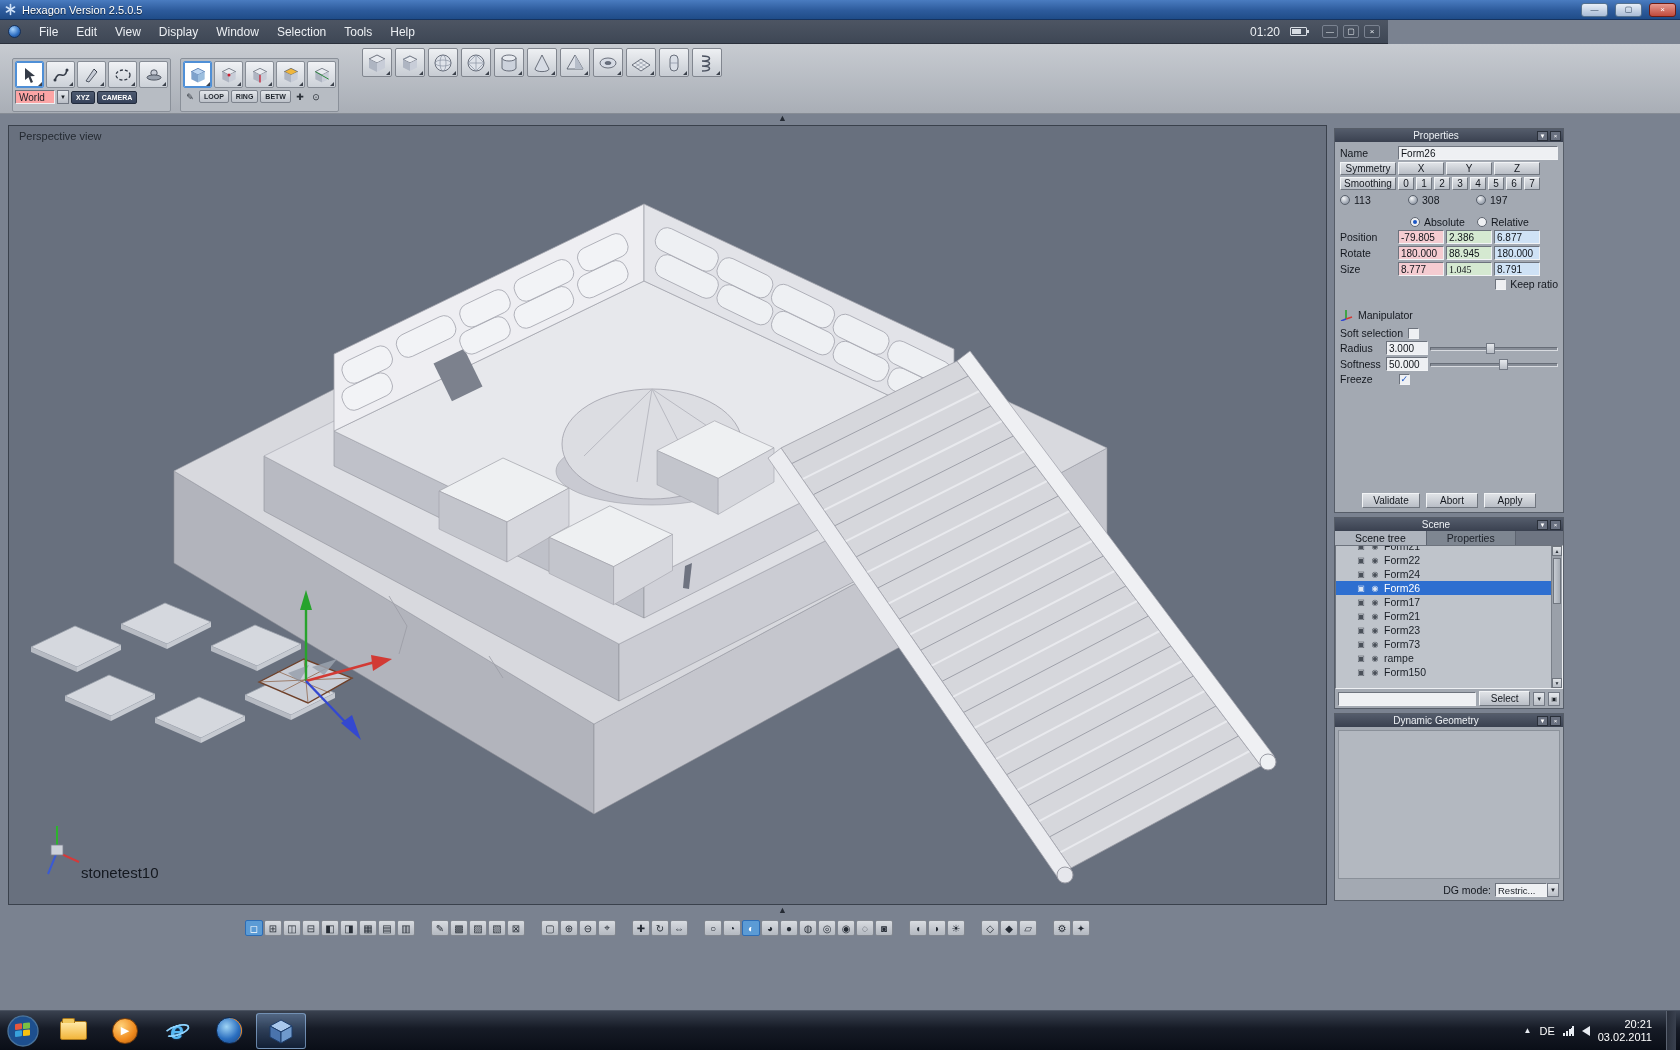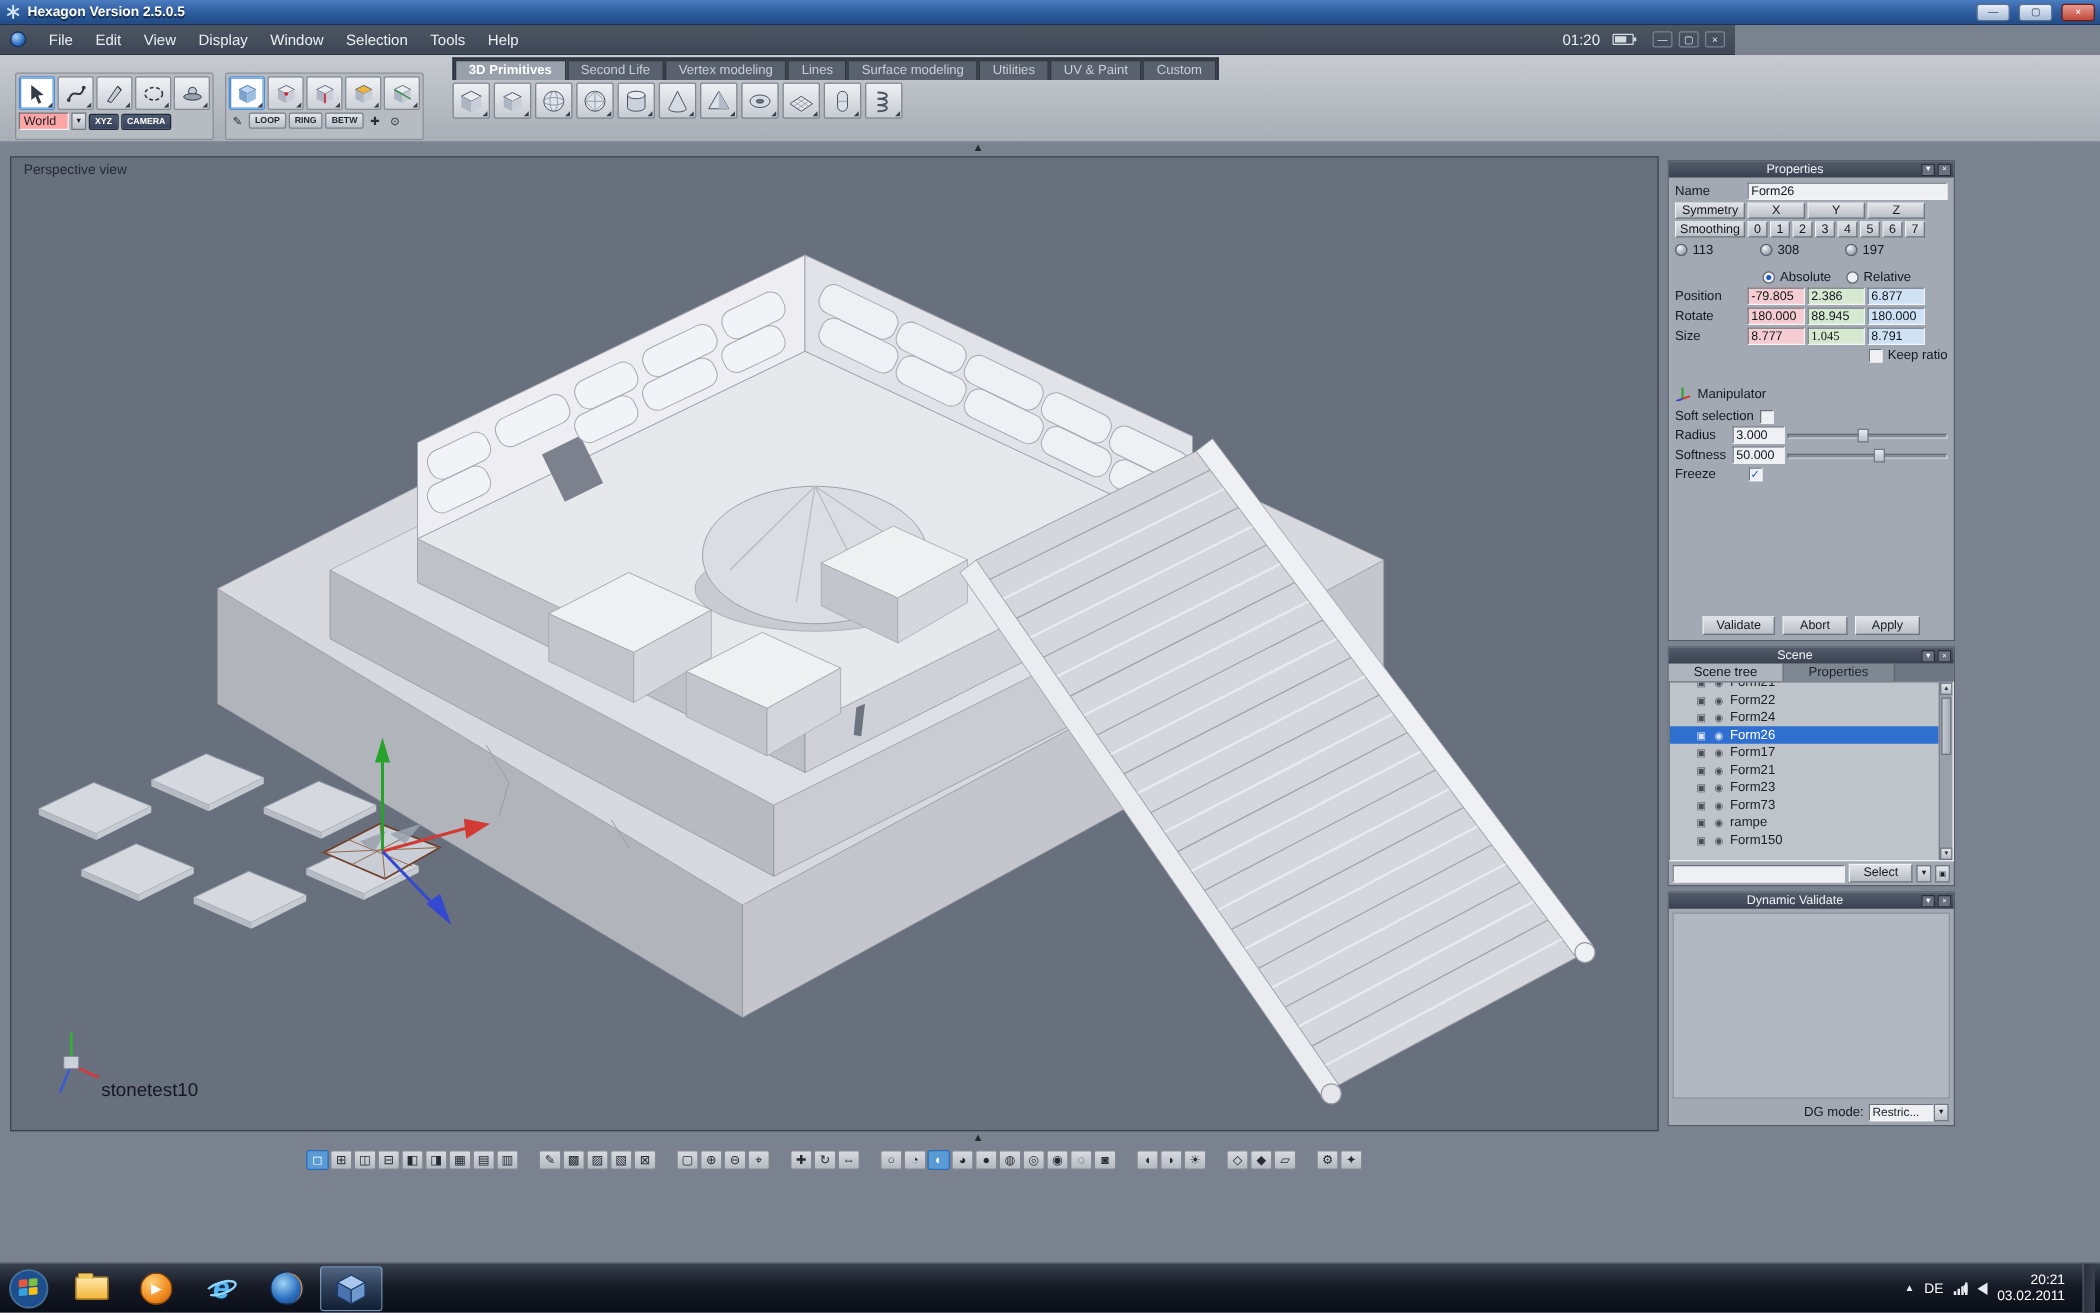--- a/index.html
+++ b/index.html
@@ -2,21 +2,21 @@
 <html><head>
 <meta charset="utf-8">
 <style>
   *{box-sizing:border-box;margin:0;padding:0}
   html,body{width:1680px;height:1050px;overflow:hidden}
   body{font-family:"Liberation Sans",sans-serif;background:#7a8290;position:relative;font-size:11px;color:#1a1f26}
 
   
   .titlebar{position:absolute;left:0;top:0;width:1680px;height:20px;background:linear-gradient(#4a7cc0,#2d5b9c 55%,#1f4c88);display:flex;align-items:center;padding:0 4px;gap:5px;border-bottom:1px solid #16335f}
   .tb-ico{width:13px;height:13px}
-  .tb-title{color:#fff;font-weight:bold;font-size:11px;text-shadow:0 1px 1px #123}
+  .tb-title{color:#fff;font-weight:normal;font-size:11px;text-shadow:0 1px 1px #123}
   .tb-sp{flex:1}
   .tb-btn{width:27px;height:14px;border-radius:3px;background:linear-gradient(#e7eef7,#a9bcd6);border:1px solid #54718f;color:#243a52;font-size:8px;display:flex;align-items:center;justify-content:center;margin-left:2px}
   .tb-btn.close{background:linear-gradient(#e89a90,#c04a3c);border-color:#6e1c12;color:#fff}
 
   
   .menubar{position:absolute;left:0;top:20px;width:1388px;height:24px;background:linear-gradient(#4d5563,#3e4755);border-bottom:1px solid #2a303b;display:flex;align-items:center;padding:0 8px;gap:2px;color:#eceff3;font-size:12px}
   .mlogo{width:13px;height:13px;border-radius:50%;background:radial-gradient(circle at 35% 30%,#a8d4ff,#2f6fc2 60%,#163b72);margin-right:8px;border:1px solid #14305c}
   .mitem{padding:2px 8px;cursor:pointer}
   .mspacer{flex:1}
   .mclock{margin-right:8px}
@@ -257,30 +257,20 @@
       <span class="mini-ic">✎</span>
       <span class="mini-label-btn">LOOP</span>
       <span class="mini-label-btn">RING</span>
       <span class="mini-label-btn">BETW</span>
       <span class="mini-ic">✚</span>
       <span class="mini-ic">⊙</span>
     </div>
   </div>
 
   <div class="ribbon-right">
-    <div class="tabsrow">
-      <span class="rtab active">3D Primitives</span>
-      <span class="rtab">Second Life</span>
-      <span class="rtab">Vertex modeling</span>
-      <span class="rtab">Lines</span>
-      <span class="rtab">Surface modeling</span>
-      <span class="rtab">Utilities</span>
-      <span class="rtab">UV &amp; Paint</span>
-      <span class="rtab">Custom</span>
-    </div>
     <div class="iconsrow">
       <span class="prim-btn">
           <svg viewBox="0 0 24 24">
             <polygon points="12,4 20,8 12,12 4,8" fill="#e8ebf0" stroke="#4c5361" stroke-width="0.8"></polygon>
             <polygon points="4,8 12,12 12,21 4,17" fill="#aeb5c2"></polygon>
             <polygon points="12,12 20,8 20,17 12,21" fill="#c8cdd8"></polygon>
           </svg>
         </span>
       <span class="prim-btn">
           <svg viewBox="0 0 24 24">
@@ -682,21 +672,21 @@
   <div class="sel-row">
     <input class="pfield" style="flex: 1 1 0%;">
     <span class="bevel-btn" style="width:52px;height:15px">Select</span>
     <span class="dd-btn">▼</span>
     <span class="dd-btn">▣</span>
   </div>
 </div>
 
 <div class="panel" style="left:1334px;top:713px;width:230px;height:188px">
   <div class="phdr">
-    <span class="phdr-title">Dynamic Validate</span>
+    <span class="phdr-title">Dynamic Geometry</span>
     <span class="phdr-btn">▼</span>
     <span class="phdr-btn">×</span>
   </div>
   <div class="dg-body"></div>
   <div class="dg-row">
     <span class="plabel">DG mode:</span>
     <span class="dd">
       <span class="dd-val">Restric...</span>
       <span class="dd-btn">▼</span>
     </span>

